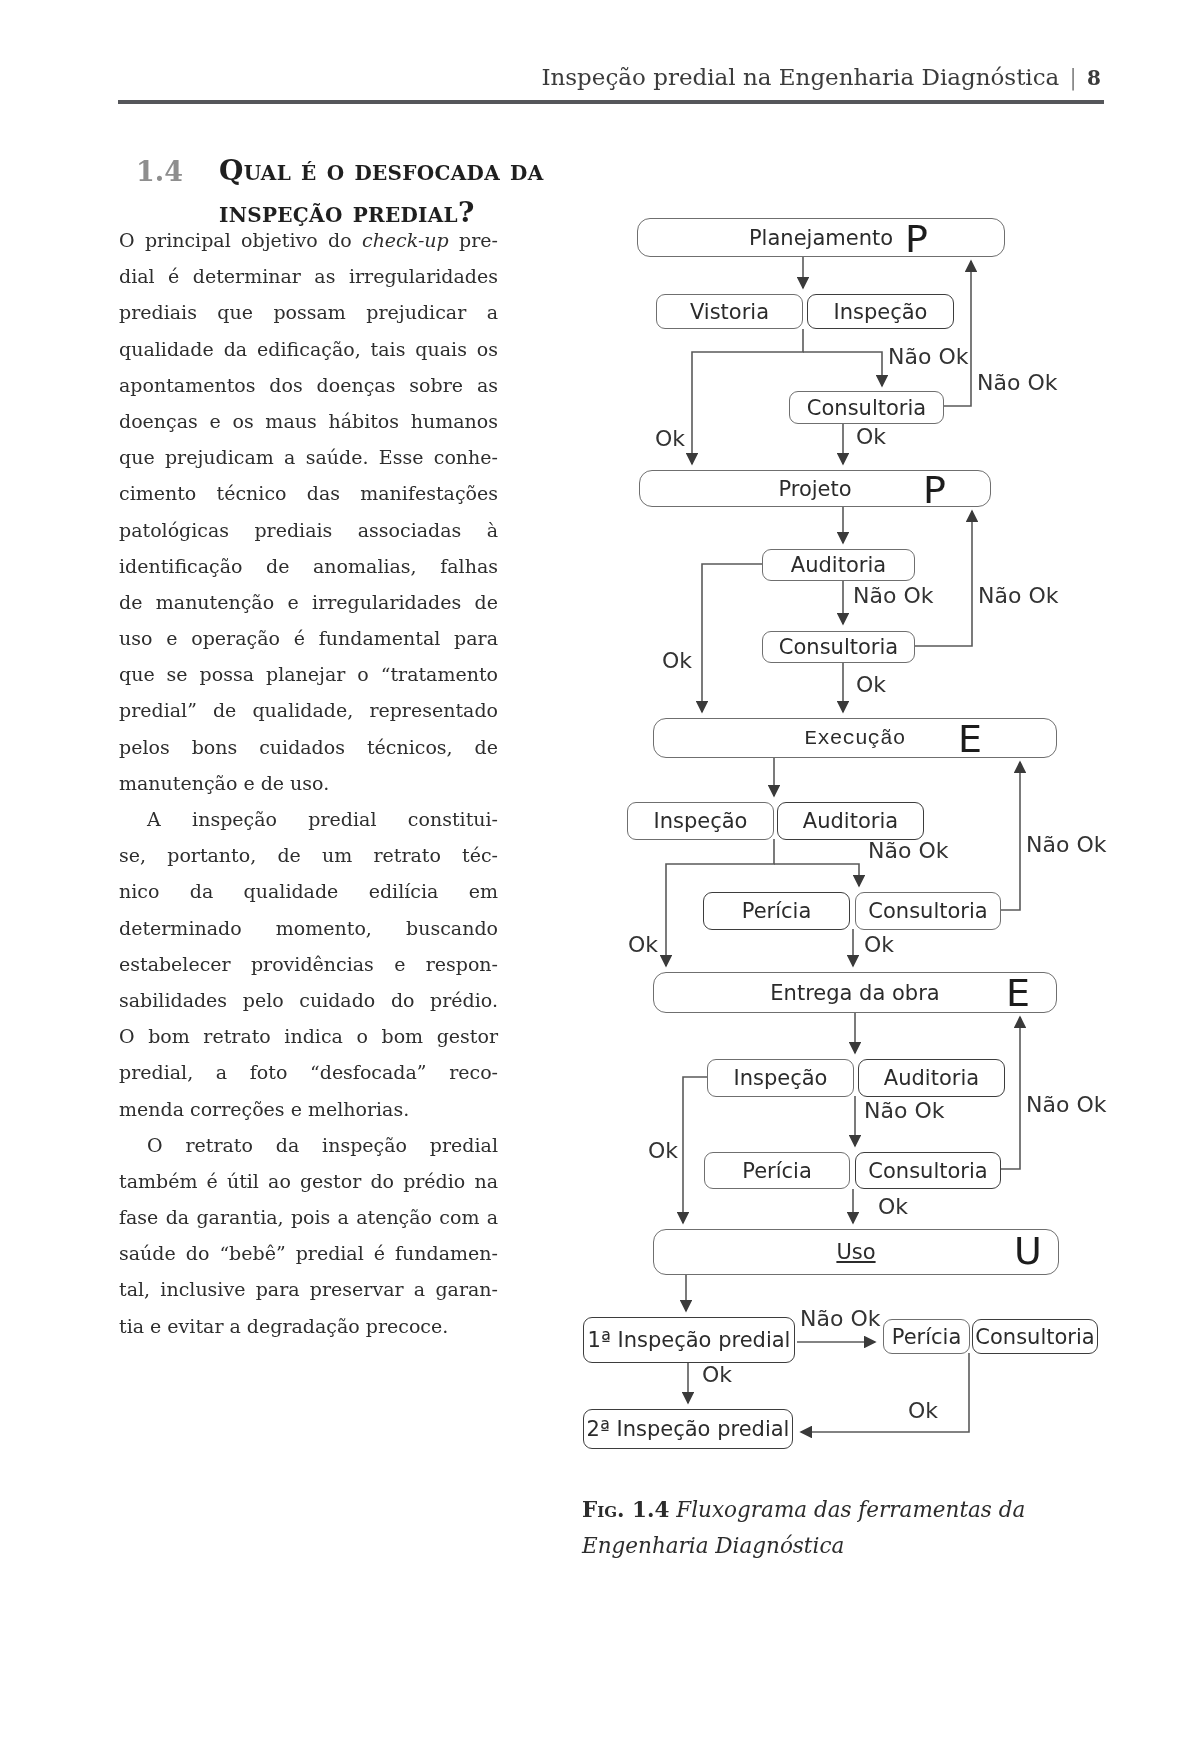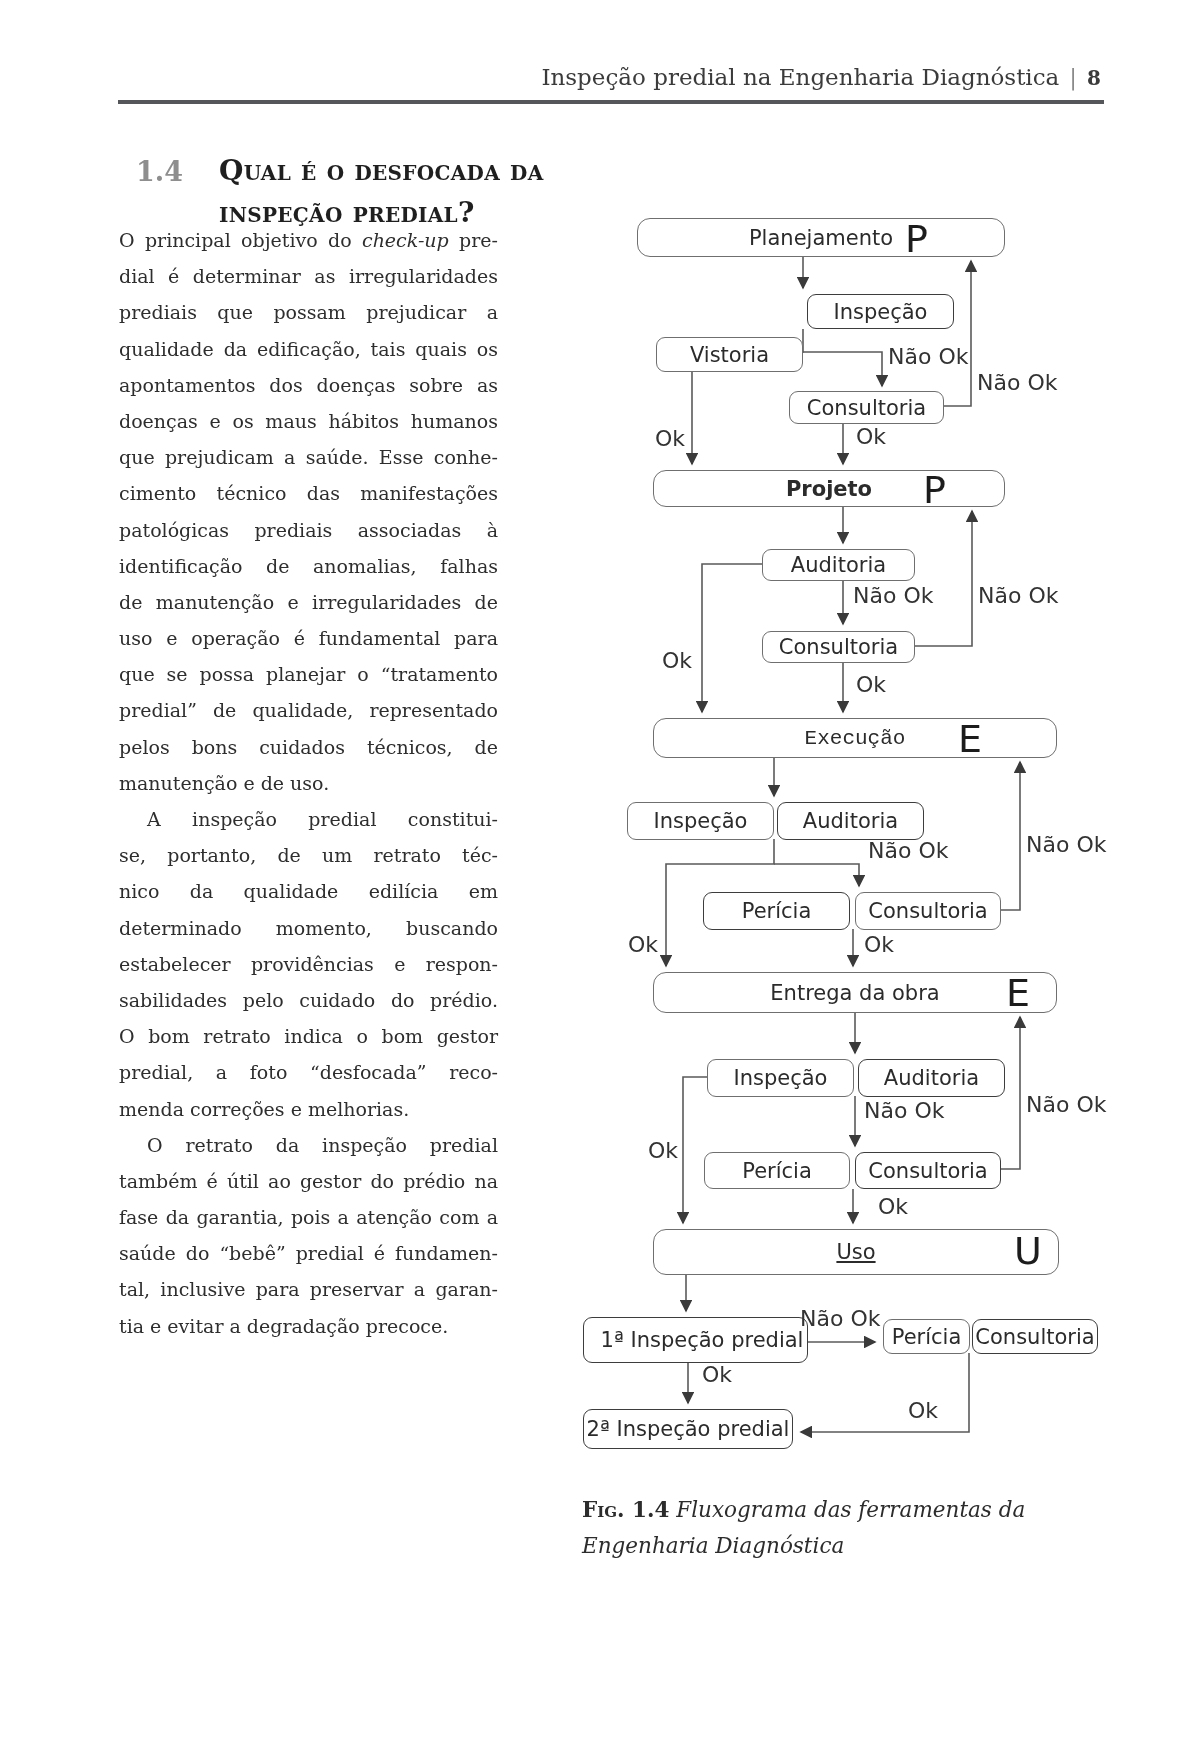--- a/index.html
+++ b/index.html
@@ -125,25 +125,25 @@
       <path d="M686,1274 L686,1311" marker-end="url(#ah)"></path>
       <path d="M797,1342 L875,1342" marker-end="url(#ah)"></path>
       <path d="M688,1363 L688,1403" marker-end="url(#ah)"></path>
       <path d="M969,1353 L969,1432 L801,1432" marker-end="url(#ah)"></path>
     </g>
   </svg>
 
   <div class="node big" style="left:637px;top:218px;width:366px;height:37px;">Planejamento</div>
   <div class="letter" style="left:905px;top:220px;">P</div>
 
-  <div class="node" style="left:656px;top:294px;width:145px;height:33px;margin-top:43px;">Vistoria</div>
+  <div class="node" style="left:656px;top:294px;width:145px;height:33px;">Vistoria</div>
   <div class="node strong" style="left:807px;top:294px;width:145px;height:33px;">Inspeção</div>
   <div class="node" style="left:789px;top:391px;width:153px;height:31px;">Consultoria</div>
 
-  <div class="node big" style="left:653px;top:470px;width:350px;height:35px;font-weight:bold;">Projeto</div>
+  <div class="node big" style="left:639px;top:470px;width:350px;height:35px;">Projeto</div>
   <div class="letter" style="left:923px;top:471px;">P</div>
 
   <div class="node" style="left:762px;top:549px;width:151px;height:30px;">Auditoria</div>
   <div class="node" style="left:762px;top:631px;width:151px;height:30px;">Consultoria</div>
 
   <div class="node big" style="left:653px;top:718px;width:402px;height:38px;font-family:Liberation Mono, monospace;">Execução</div>
   <div class="letter" style="left:958px;top:720px;">E</div>
 
   <div class="node" style="left:627px;top:802px;width:145px;height:36px;">Inspeção</div>
   <div class="node strong" style="left:777px;top:802px;width:145px;height:36px;">Auditoria</div>
@@ -154,21 +154,21 @@
   <div class="letter" style="left:1006px;top:974px;">E</div>
 
   <div class="node" style="left:707px;top:1059px;width:145px;height:36px;">Inspeção</div>
   <div class="node strong" style="left:858px;top:1059px;width:145px;height:36px;">Auditoria</div>
   <div class="node" style="left:704px;top:1152px;width:144px;height:35px;">Perícia</div>
   <div class="node strong" style="left:855px;top:1152px;width:144px;height:35px;">Consultoria</div>
 
   <div class="node big" style="left:653px;top:1229px;width:404px;height:44px;text-decoration:underline;">Uso</div>
   <div class="letter" style="left:1014px;top:1232px;">U</div>
 
-  <div class="node strong" style="left:583px;top:1317px;width:210px;height:44px;padding-left:13px;">1ª Inspeção predial</div>
+  <div class="node strong" style="left:583px;top:1317px;width:210px;height:44px;">1ª Inspeção predial</div>
   <div class="node" style="left:883px;top:1319px;width:85px;height:33px;">Perícia</div>
   <div class="node strong" style="left:972px;top:1319px;width:124px;height:33px;">Consultoria</div>
   <div class="node strong" style="left:583px;top:1409px;width:208px;height:38px;">2ª Inspeção predial</div>
 
   <div class="elabel" style="left:655px;top:426px;">Ok</div>
   <div class="elabel" style="left:888px;top:344px;">Não Ok</div>
   <div class="elabel" style="left:977px;top:370px;">Não Ok</div>
   <div class="elabel" style="left:856px;top:424px;">Ok</div>
 
   <div class="elabel" style="left:853px;top:583px;">Não Ok</div>

